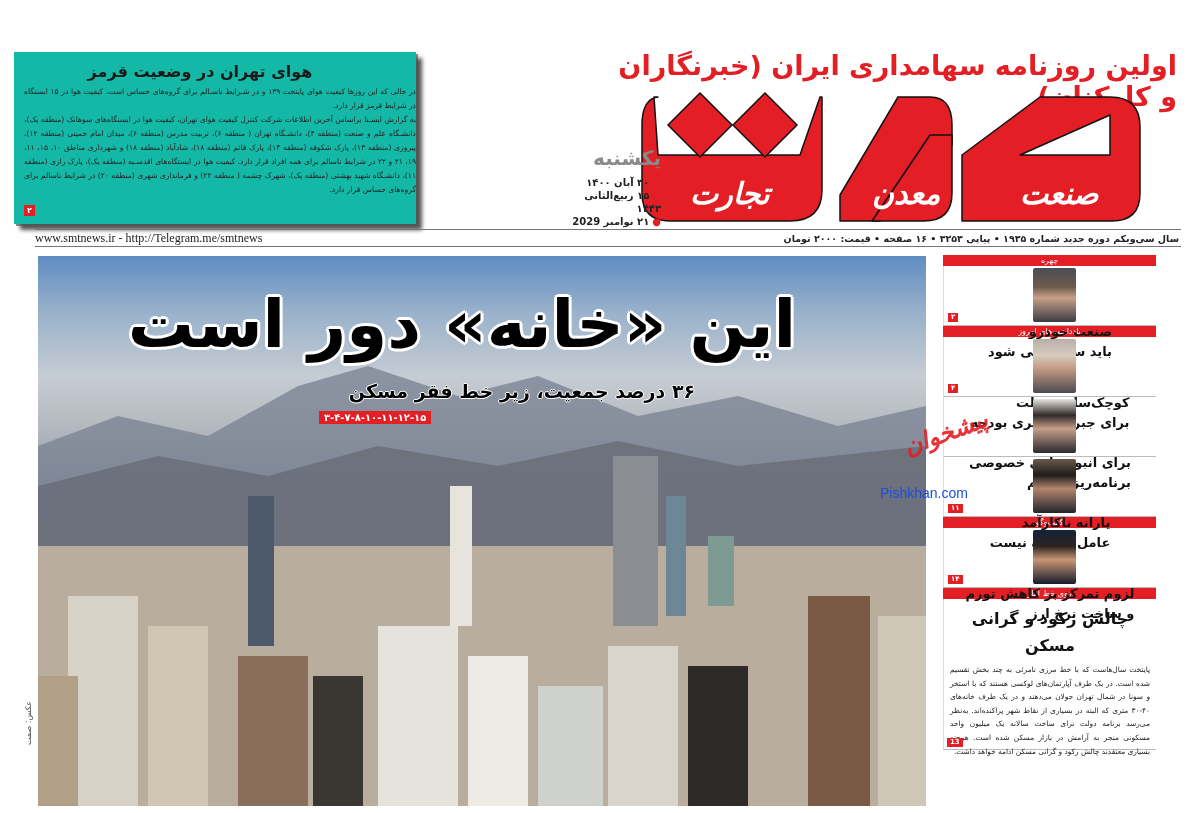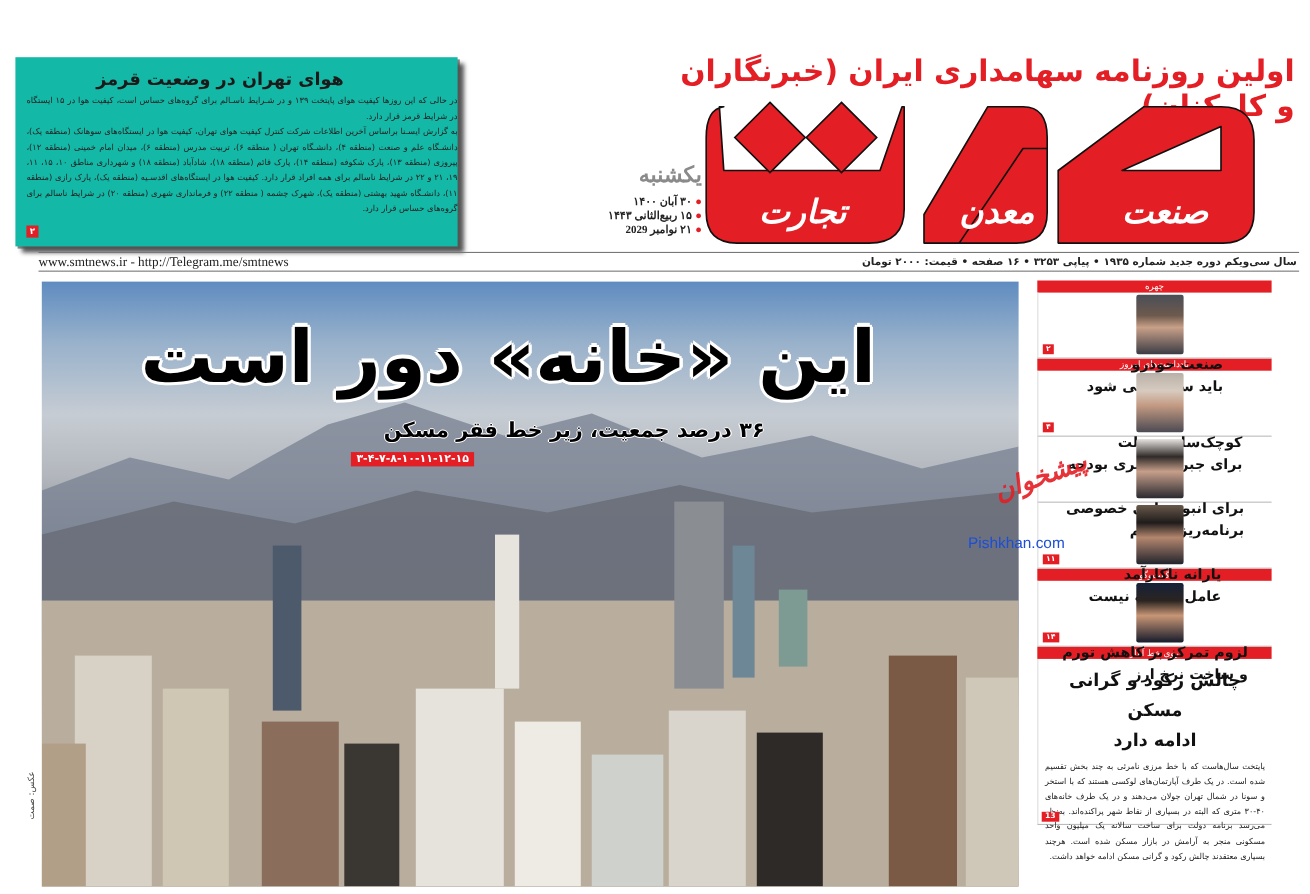--- a/index.html
+++ b/index.html
@@ -22,21 +22,21 @@
   .box-article .page-badge { position: absolute; left: 10px; bottom: 8px; }
 
   
   .tagline {
     position: absolute; right: 14px; top: 50px; width: 560px; direction: rtl; text-align: right;
     color: #e31e24; font-weight: bold; font-size: 27px; letter-spacing: -0.5px;
   }
   .logo { position: absolute; left: 640px; top: 85px; width: 540px; height: 140px; }
   .logo-word { position: absolute; bottom: 14px; color: #fff; font-weight: bold; font-style: italic; font-size: 30px; direction: rtl; }
 
-  .date-block { position: absolute; left: 546px; top: 146px; width: 92px; direction: rtl; text-align: right; font-family: Liberation Serif, serif; }
+  .date-block { position: absolute; left: 569px; top: 146px; width: 92px; direction: rtl; text-align: right; }
   .weekday { font-size: 20px; font-weight: bold; color: #8a8a8a; margin-bottom: 6px; }
   .date-line { font-size: 10px; font-weight: bold; line-height: 13px; color: #222; }
   .dot { color: #e31e24; font-size: 10px; margin-left: 3px; }
 
   
   .rule { position: absolute; left: 35px; right: 10px; height: 1px; background: #777; }
   .info-bar { position: absolute; top: 231px; left: 35px; right: 12px; height: 14px; display: flex; justify-content: space-between; align-items: center; }
   .web-links { font-family: "Liberation Serif", serif; font-size: 12px; color: #222; direction: ltr; }
   .issue-info { direction: rtl; font-size: 9.5px; font-weight: bold; color: #222; }
 
@@ -219,21 +219,20 @@
       <div>لزوم تمرکز بر کاهش تورم</div>
       <div>و ساخت نرخ ارز</div>
     </div>
     <span class="page-badge">۱۴</span>
   </div>
 
   <div class="sec-bar">روی خط آمار</div>
   <div class="feature">
     <div class="ftitle">
       <div>چالش رکود و گرانی مسکن</div>
-      <div>ادامه دارد</div>
     </div>
     <p class="fbody">پایتخت سال‌هاست که با خط مرزی نامرئی به چند بخش تقسیم شده است. در یک طرف آپارتمان‌های لوکسی هستند که با استخر و سونا در شمال تهران جولان می‌دهند و در یک طرف خانه‌های ۴۰-۳۰ متری که البته در بسیاری از نقاط شهر پراکنده‌اند. به‌نظر می‌رسد برنامه دولت برای ساخت سالانه یک میلیون واحد مسکونی منجر به آرامش در بازار مسکن شده است. هرچند بسیاری معتقدند چالش رکود و گرانی مسکن ادامه خواهد داشت.</p>
     <span class="page-badge">13</span>
   </div>
 </aside>
 
 <div class="watermark">
   <span class="wm-fa">پیشخوان</span>
   <span class="wm-en">Pishkhan.com</span>
 </div>

